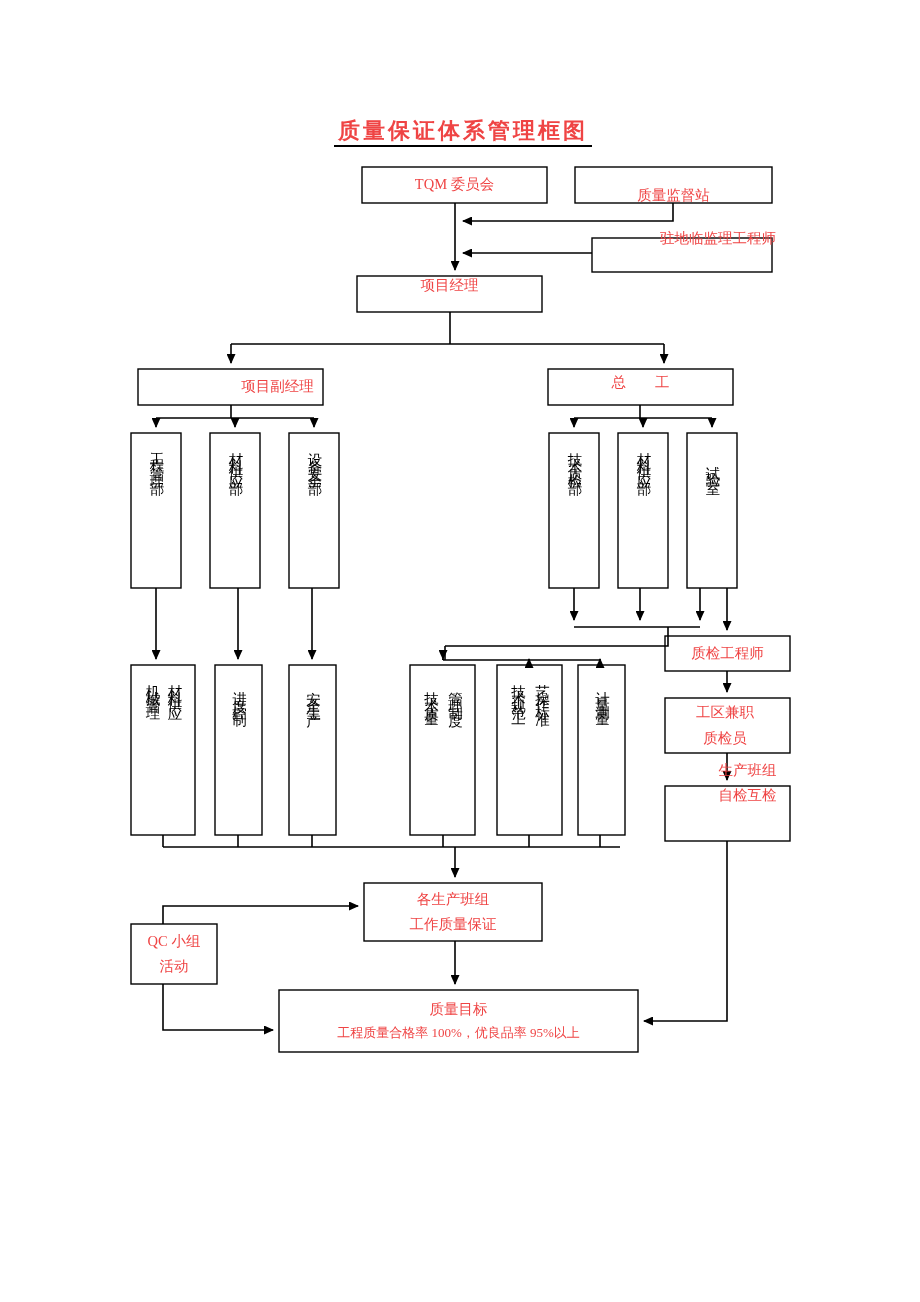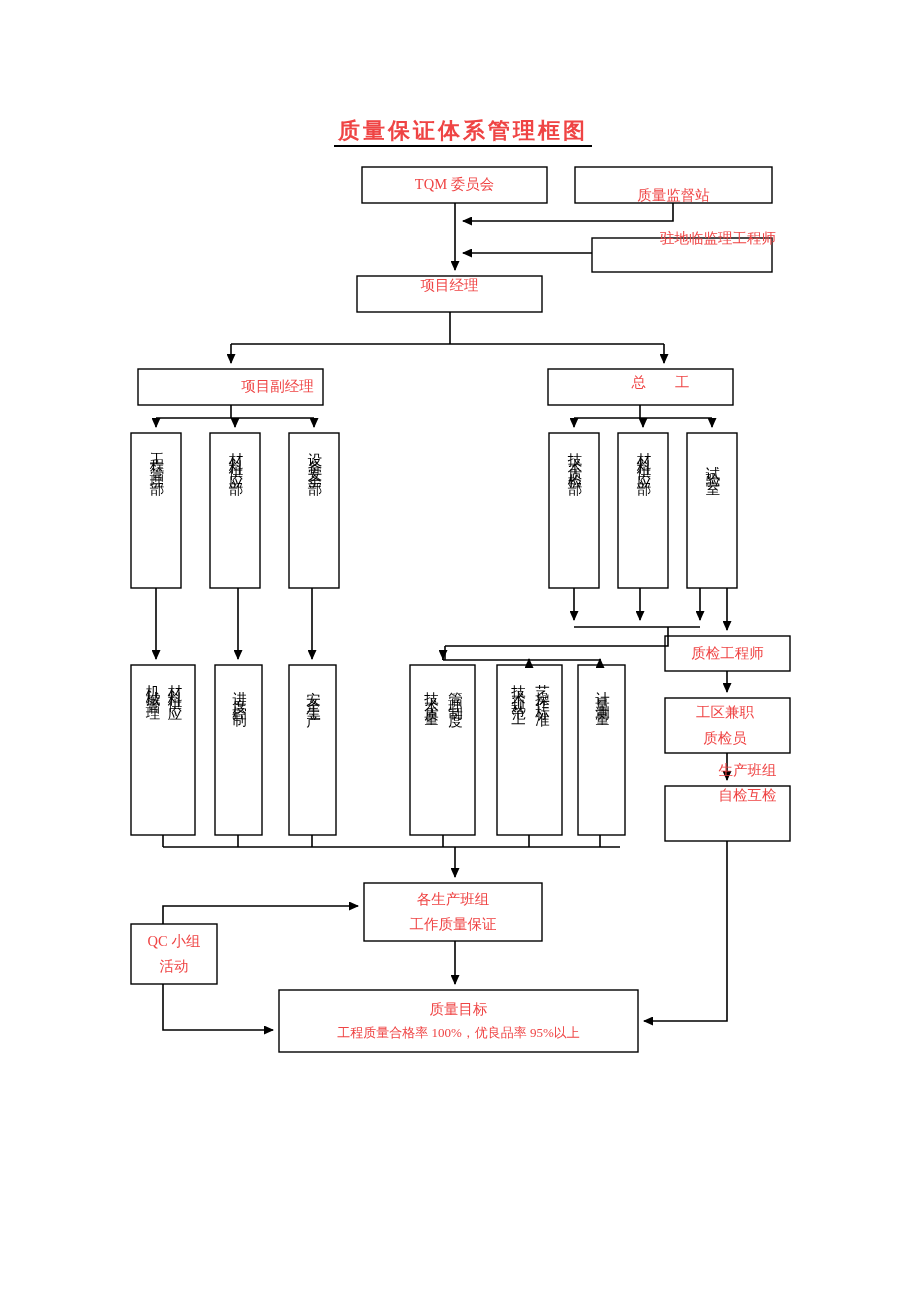--- a/index.html
+++ b/index.html
@@ -193,21 +193,21 @@
   <div class="label" style="left:362px; top:167px; width:185px; height:36px;">TQM 委员会</div>
 
   <div class="label" style="left:575px; top:178px; width:197px; height:36px;">质量监督站</div>
 
   <div class="label" style="left:592px; top:222px; width:180px; height:34px;margin-left:36px;">驻地临监理工程师</div>
 
   <div class="label" style="left:357px; top:276px; width:185px; height:19px;">项目经理</div>
 
   <div class="label" style="left:138px; top:369px; width:185px; height:36px;margin-left:47px;">项目副经理</div>
 
-  <div class="label" style="left:548px; top:369px; width:185px; height:28px;margin-left:20px;">总　　工</div>
+  <div class="label" style="left:548px; top:369px; width:185px; height:28px;">总　　工</div>
 
   <div class="label" style="left:665px; top:636px; width:125px; height:35px;">质检工程师</div>
 
   <div class="label two-line" style="left:650px; top:698px; width:150px; height:55px;">
     <span>工区兼职</span>
     <span>质检员</span>
   </div>
 
   <div class="label two-line" style="left:665px; top:752px; width:125px; height:62px;padding-left:20px;">
     <span>生产班组</span>

